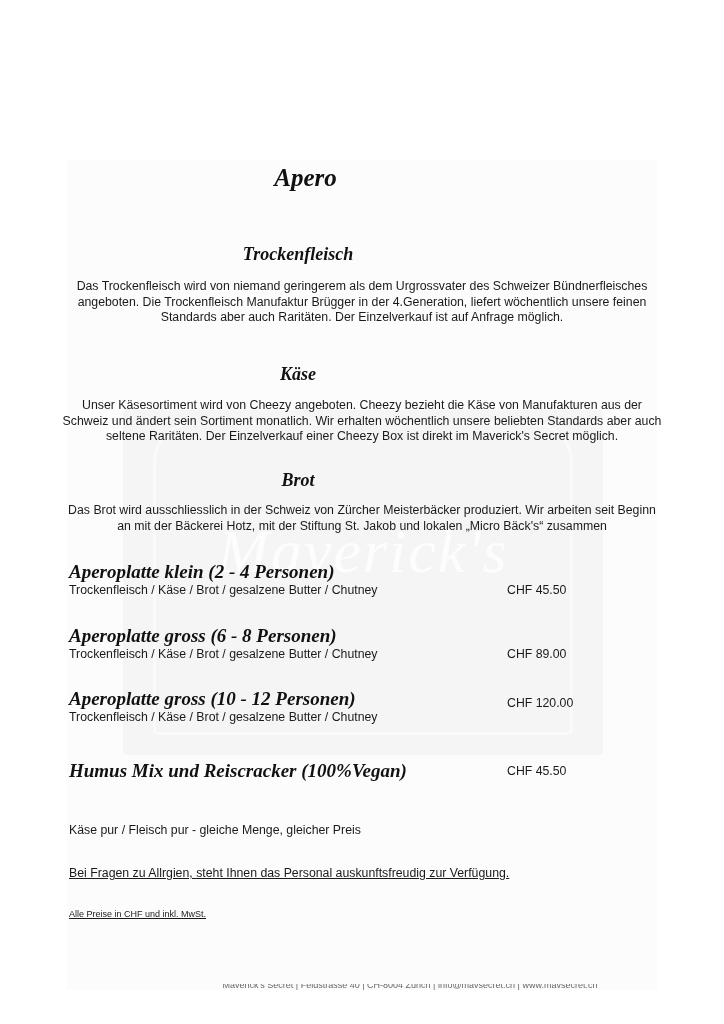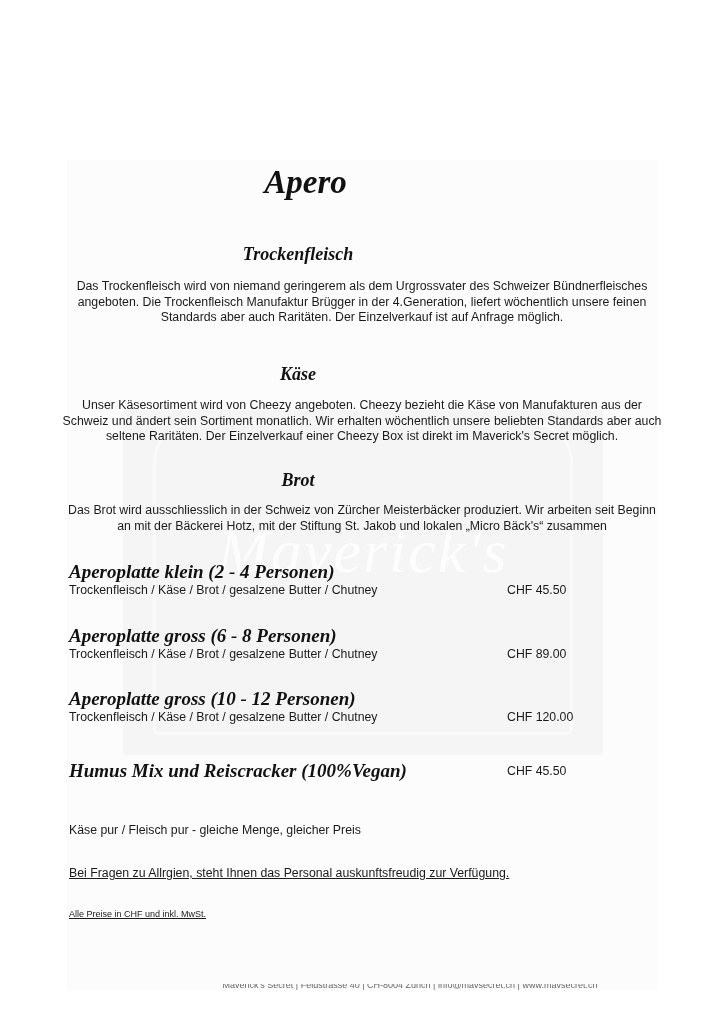--- a/index.html
+++ b/index.html
@@ -23,21 +23,21 @@
     position:absolute; left:0; right:0; text-align:center;
     font-family:"Liberation Serif", serif; font-style:italic; color:#fdfdfd;
     font-size:62px; line-height:1;
   }
   .wm1 { top:110px; letter-spacing:2px; }
   .wm2 { top:168px; }
   .script {
     font-family:"Liberation Serif", serif; font-style:italic; font-weight:bold; color:#111;
   }
   .title {
-    position:absolute; left:0; width:611px; top:164px; text-align:center; font-size:33px;
+    position:absolute; left:0; width:611px; top:164px; text-align:center; font-size:25px;
   }
   .sec-head {
     position:absolute; left:0; width:596px; text-align:center; font-size:18px;
   }
   .para {
     position:absolute; left:62px; width:600px; text-align:center; font-size:12.3px; line-height:15.5px;
   }
   .item {
     position:absolute; left:69px; width:560px;
   }
@@ -84,21 +84,21 @@
 
 <div class="item" style="top:625px;">
   <div class="name script">Aperoplatte gross (6 - 8 Personen)</div>
   <div class="desc">Trockenfleisch / Käse / Brot / gesalzene Butter / Chutney</div>
   <div class="price" style="top:22px;">CHF 89.00</div>
 </div>
 
 <div class="item" style="top:688px;">
   <div class="name script">Aperoplatte gross (10 - 12 Personen)</div>
   <div class="desc">Trockenfleisch / Käse / Brot / gesalzene Butter / Chutney</div>
-  <div class="price" style="top:22px;text-align:right;">CHF 120.00</div>
+  <div class="price" style="top:8px;text-align:right;">CHF 120.00</div>
 </div>
 
 <div class="item" style="top:760px;">
   <div class="name script">Humus Mix und Reiscracker (100%Vegan)</div>
   <div class="price" style="top:4px;">CHF 45.50</div>
 </div>
 
 <div class="note" style="top:823px;">Käse pur / Fleisch pur - gleiche Menge, gleicher Preis</div>
 <div class="note underline" style="top:866px;">Bei Fragen zu Allrgien, steht Ihnen das Personal auskunftsfreudig zur Verfügung.</div>
 <div class="note small" style="top:909px;">Alle Preise in CHF und inkl. MwSt.</div>

